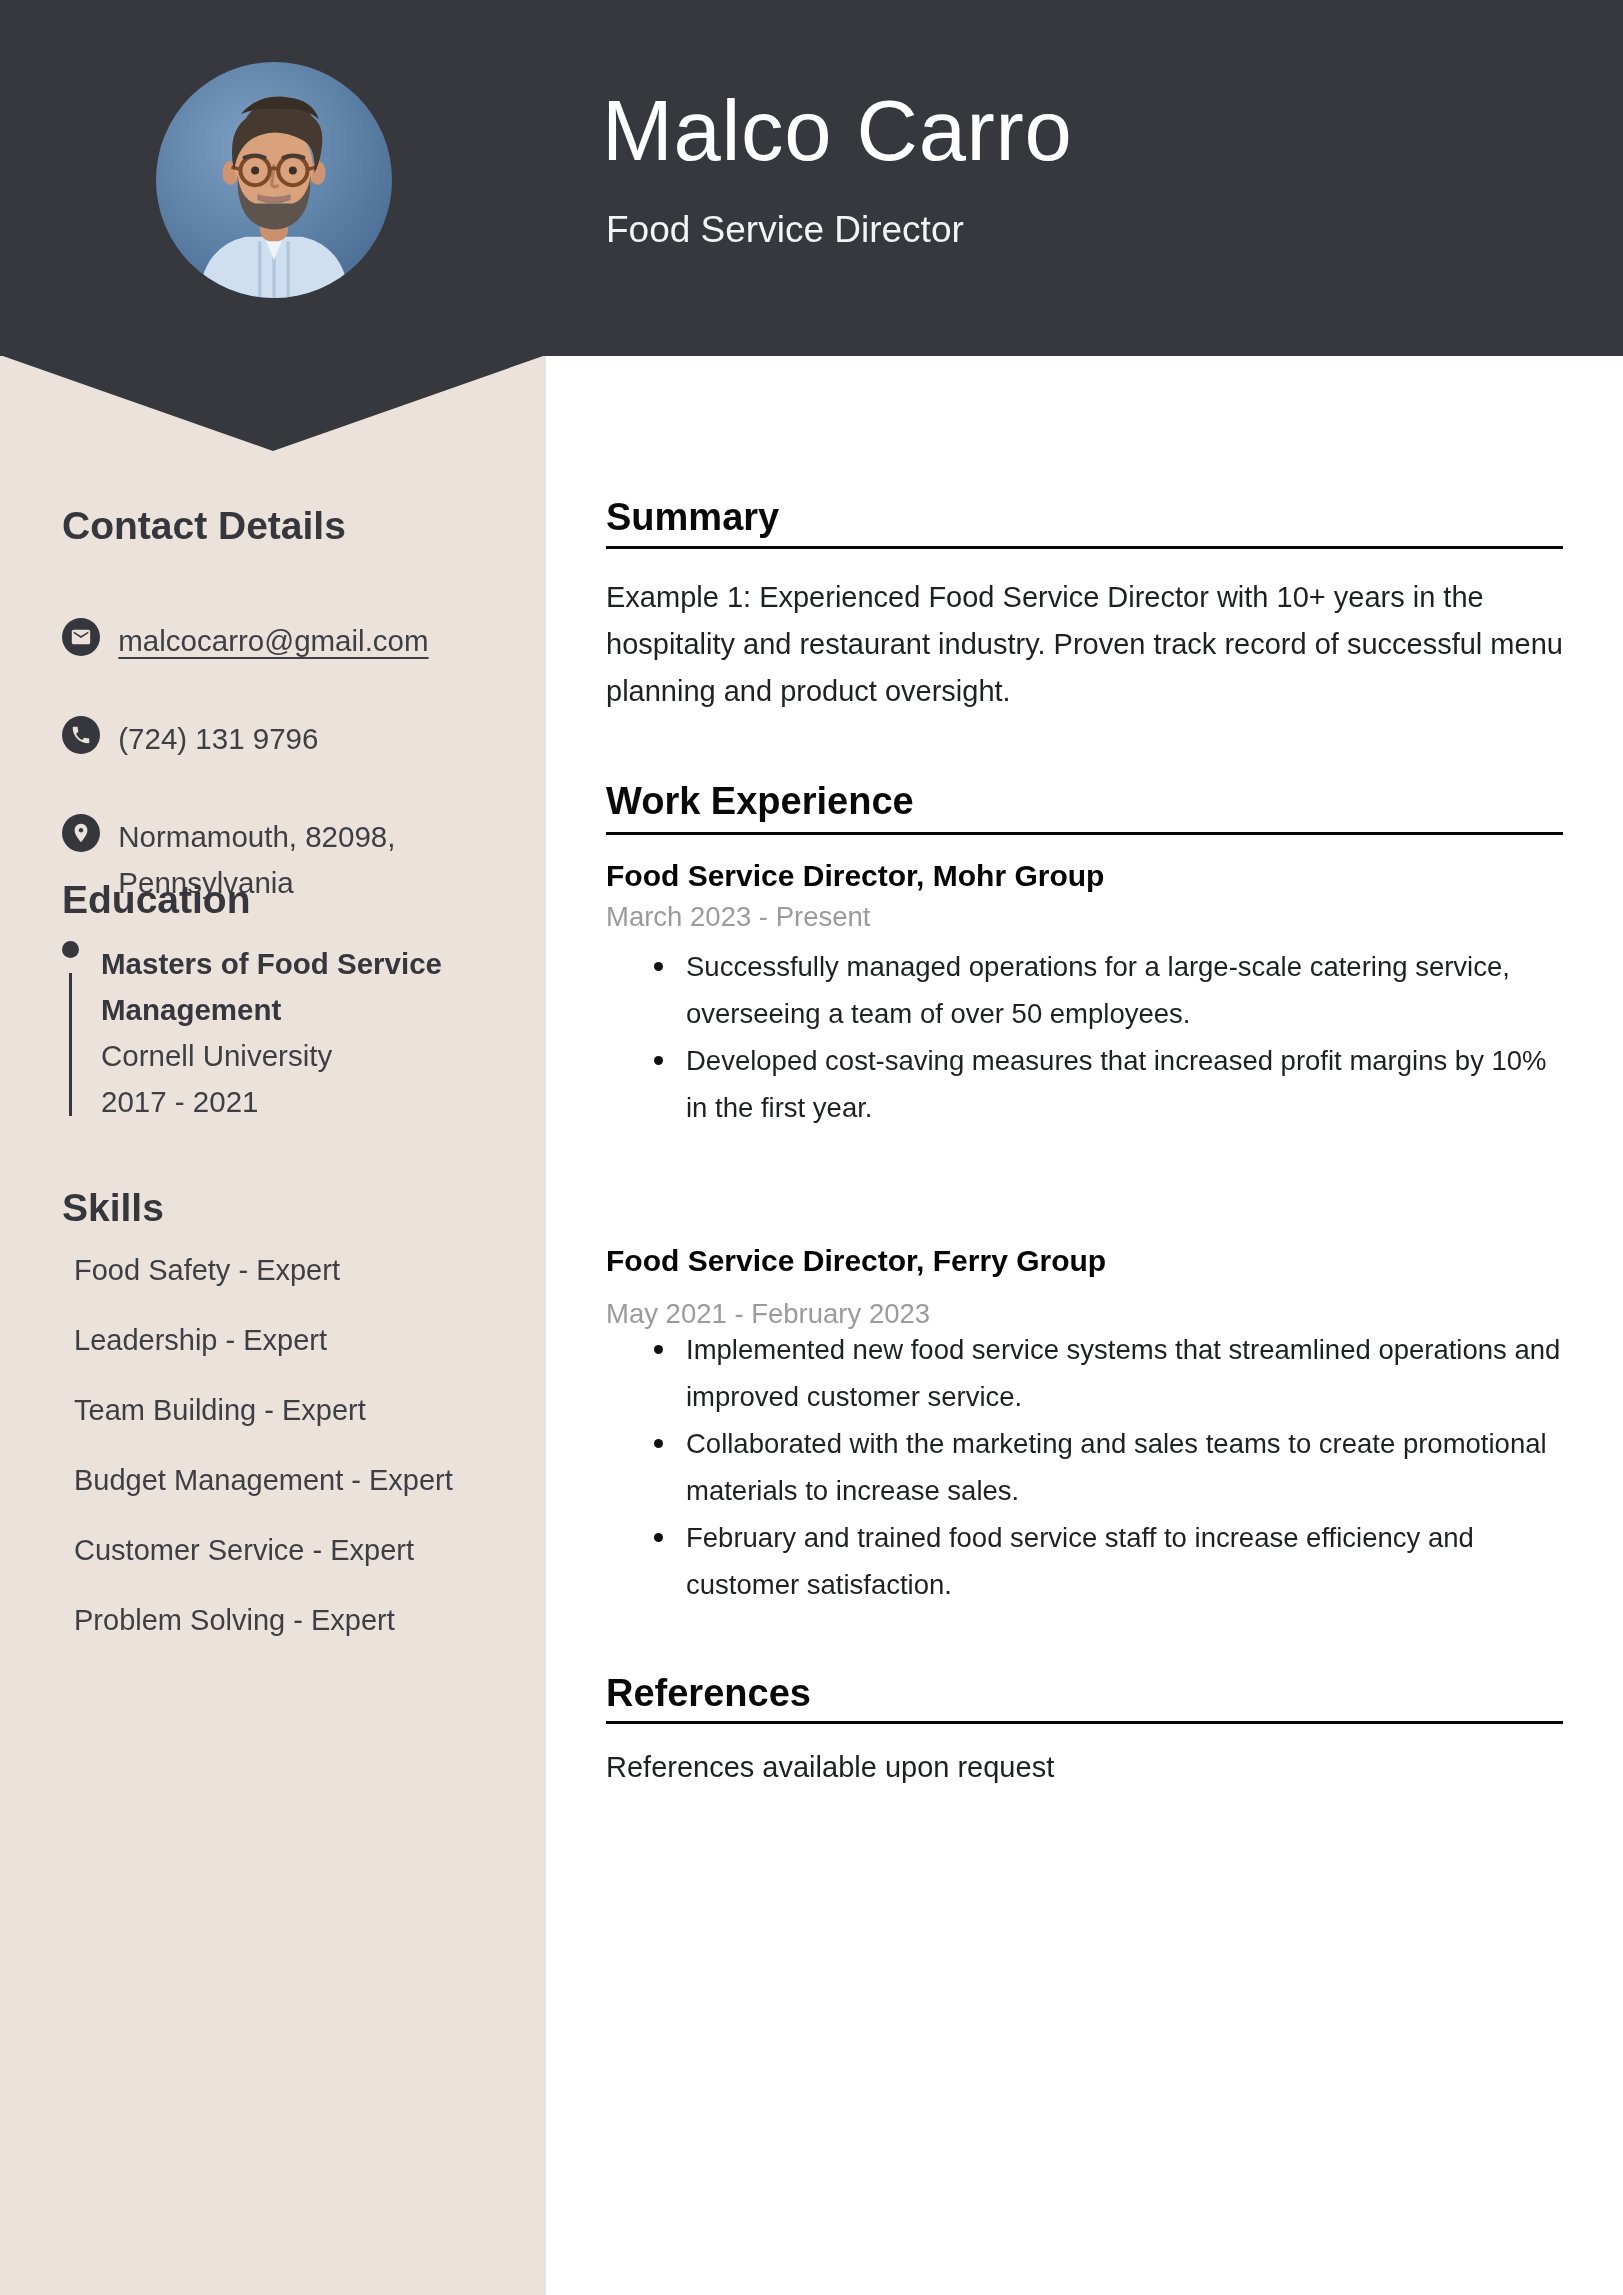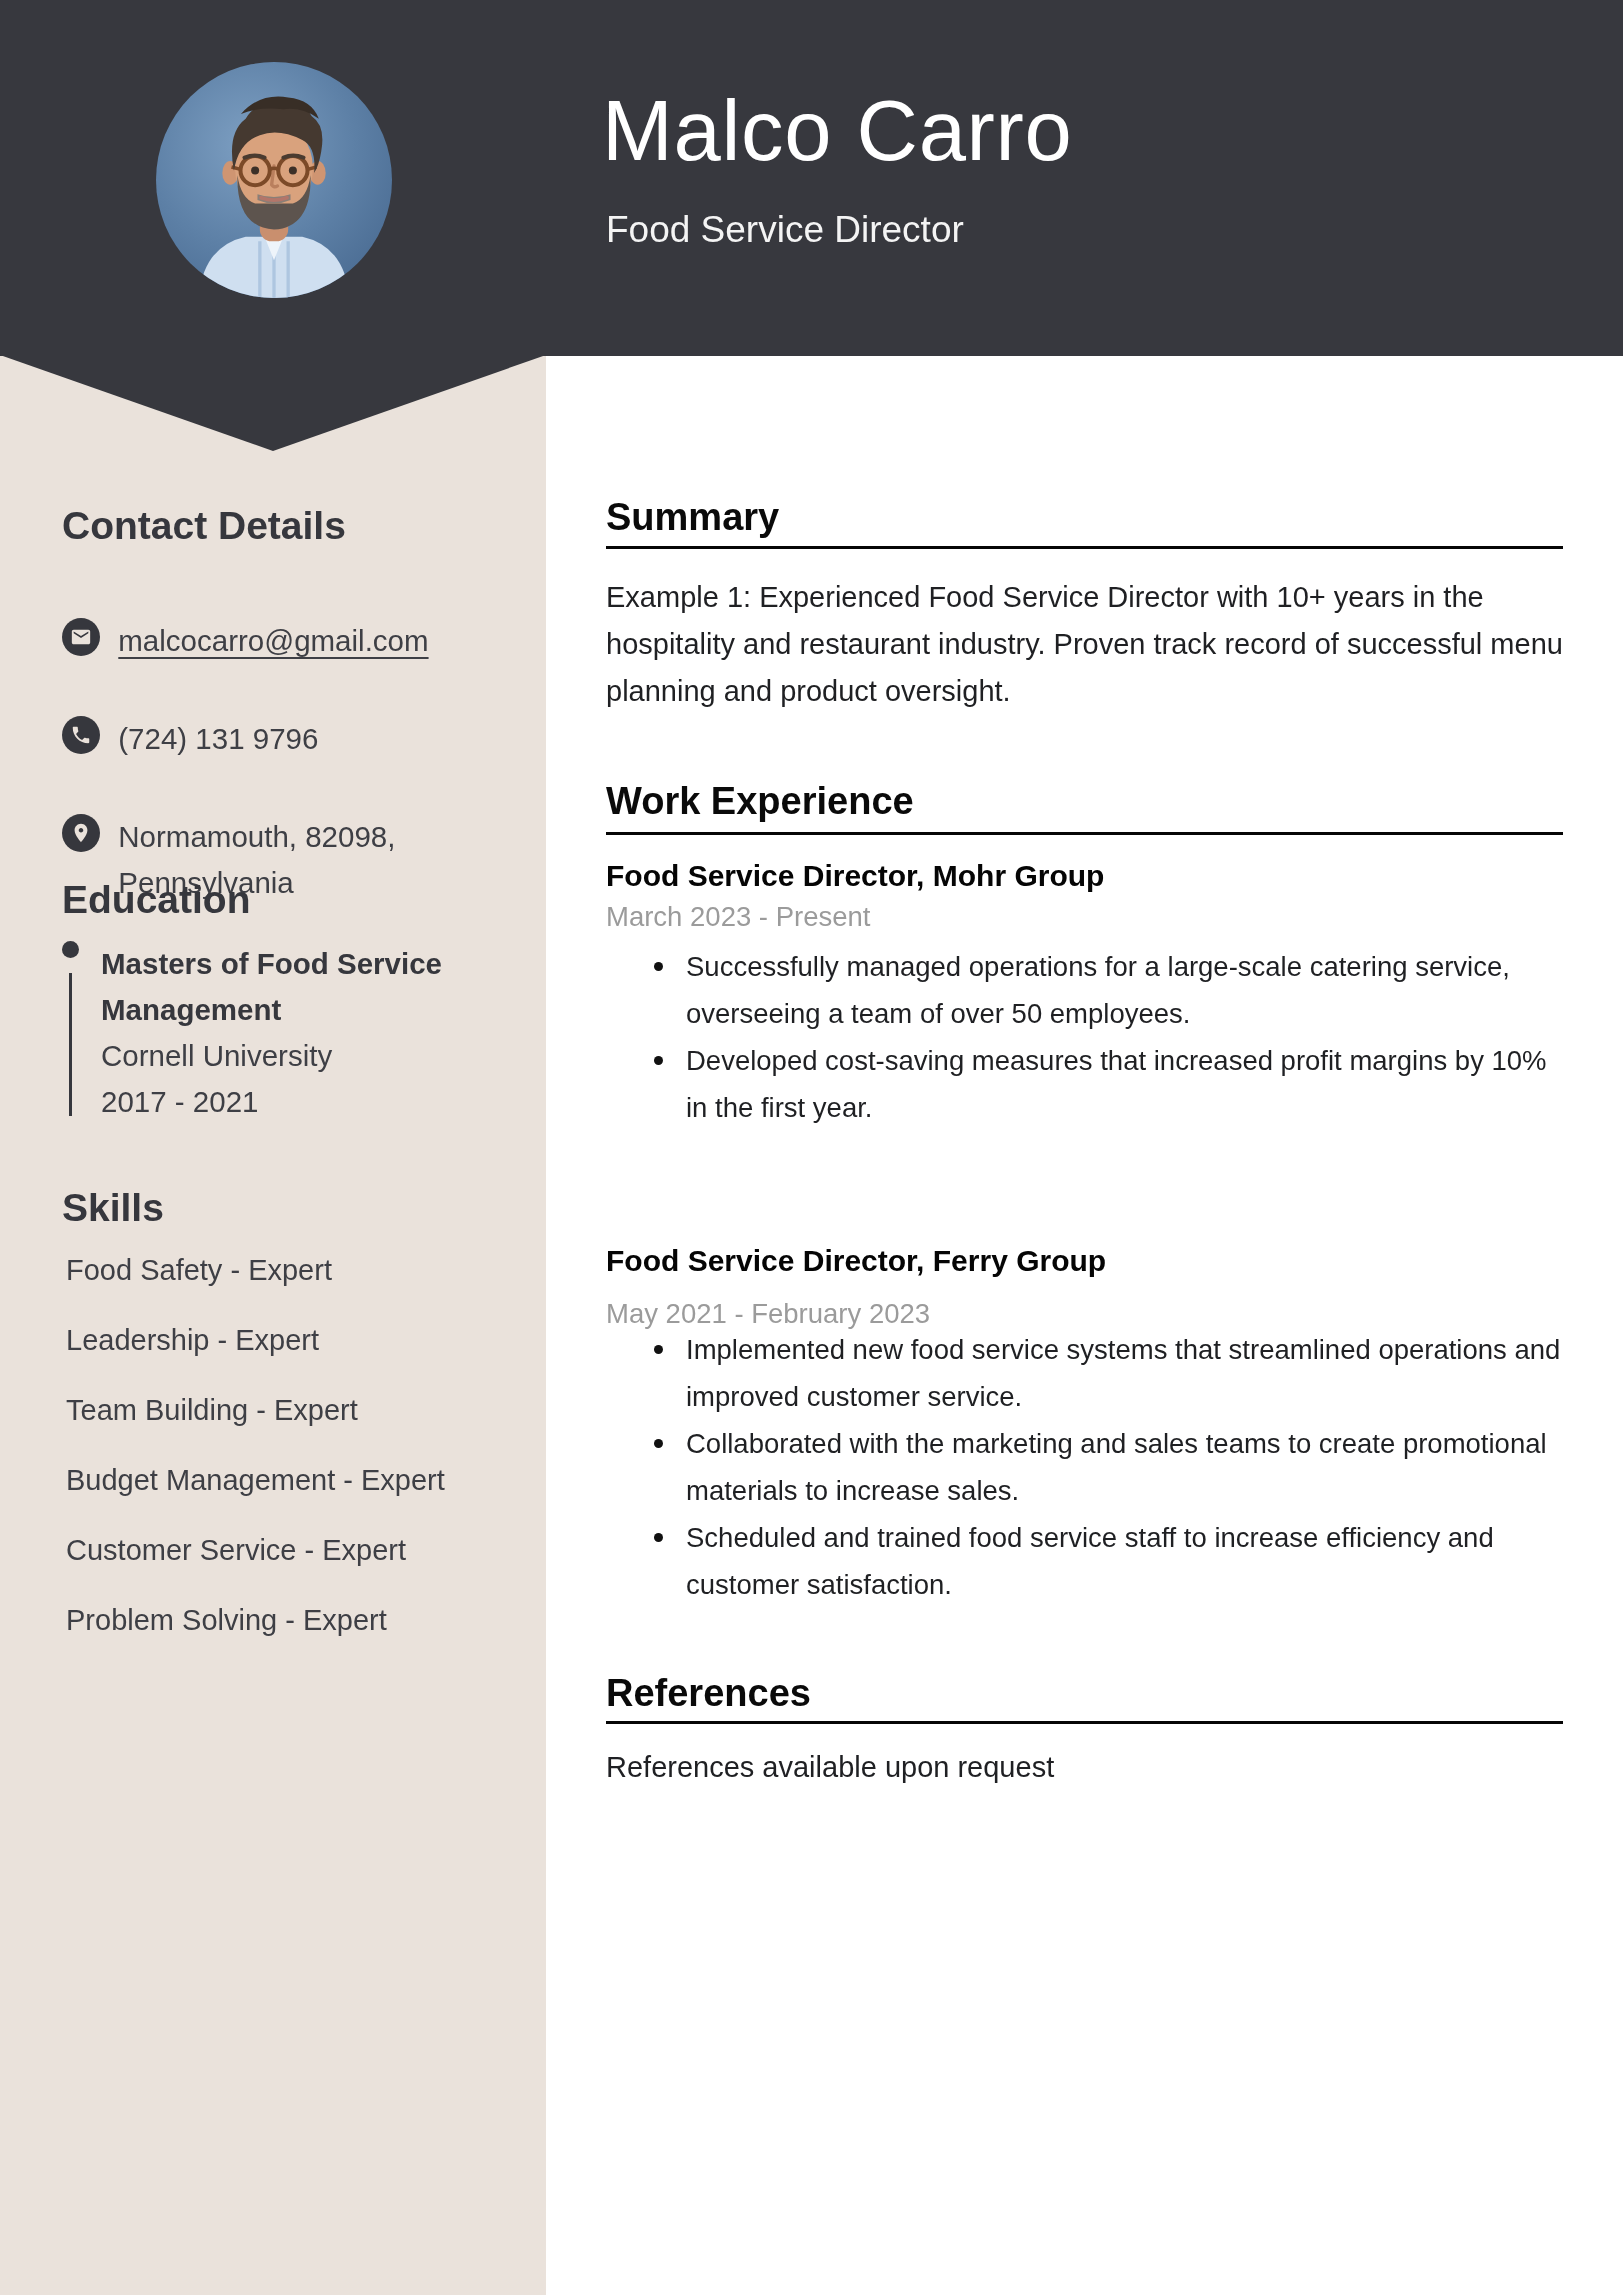--- a/index.html
+++ b/index.html
@@ -28,21 +28,21 @@
                   display:flex; align-items:center; justify-content:center; }
   .contact-icon svg { width:22px; height:22px; fill:#EAE2DB; }
   .contact-text { font-size:29.5px; line-height:46px; color:#3E3F45; width:308px; }
   .contact-text.link { text-decoration:underline; text-decoration-thickness:2px; text-underline-offset:5.9px; color:#3E3F45; }
   .edu-entry { position:absolute; left:62px; top:930px; width:406px; }
   .edu-dot { position:absolute; left:0; top:10.5px; width:17px; height:17px; border-radius:50%; background:#36373D; }
   .edu-line { position:absolute; left:7.2px; top:43px; width:3.3px; height:143px; background:#36373D; }
   .edu-text { margin-left:39px; width:367px; font-size:29.5px; line-height:46px; }
   .edu-degree { font-weight:700; color:#36373D;margin-top:11px; }
   .edu-school, .edu-dates { font-weight:400; color:#3E3F45; }
-  .skills-list { position:absolute; left:66px; top:1254px; width:426px; display:flex; flex-direction:column; gap:37px; }
+  .skills-list { position:absolute; left:74px; top:1254px; width:426px; display:flex; flex-direction:column; gap:37px; }
   .skill-item { font-size:29px; line-height:33px; color:#3E3F45; }
   
   .main-col { position:absolute; left:606px; top:0; width:957px; }
   .main-heading { position:absolute; left:0; width:100%; font-size:38px; line-height:46px; font-weight:700; color:#0a0a0a; }
   .rule { position:absolute; left:0; width:100%; height:3.3px; background:#060606; }
   .body-text { position:absolute; left:0; width:100%; font-size:29px; line-height:47px; color:#1f2023; }
   .job-title { position:absolute; left:0; width:100%; font-size:30px; line-height:39px; font-weight:700; color:#050505; }
   .job-dates { position:absolute; left:0; width:100%; font-size:27.5px; line-height:34px; color:#9B9B9B; }
   .bullets { position:absolute; left:0; width:100%; list-style:none; }
   .bullets li { position:relative; padding-left:80px; font-size:27.5px; line-height:47px; color:#1f2023; }
@@ -166,21 +166,21 @@
   <ul class="bullets" style="top:943px;">
     <li>Successfully managed operations for a large-scale catering service, overseeing a team of over 50 employees.</li>
     <li>Developed cost-saving measures that increased profit margins by 10% in the first year.</li>
   </ul>
 
   <div class="job-title" style="top:1241px;">Food Service Director, Ferry Group</div>
   <div class="job-dates" style="top:1285px;margin-top:12px;">May 2021 - February 2023</div>
   <ul class="bullets" style="top:1326px;">
     <li>Implemented new food service systems that streamlined operations and improved customer service.</li>
     <li>Collaborated with the marketing and sales teams to create promotional materials to increase sales.</li>
-    <li>Scheduled and trained food service staff to increase efficiency and customer satisfaction.</li>
+    <li>February and trained food service staff to increase efficiency and customer satisfaction.</li>
   </ul>
 
   <div class="main-heading" style="top:1670px;">References</div>
   <div class="rule" style="top:1721px;"></div>
   <div class="body-text" style="top:1744px;">References available upon request</div>
 
 </div>
 
 
 </body></html>

